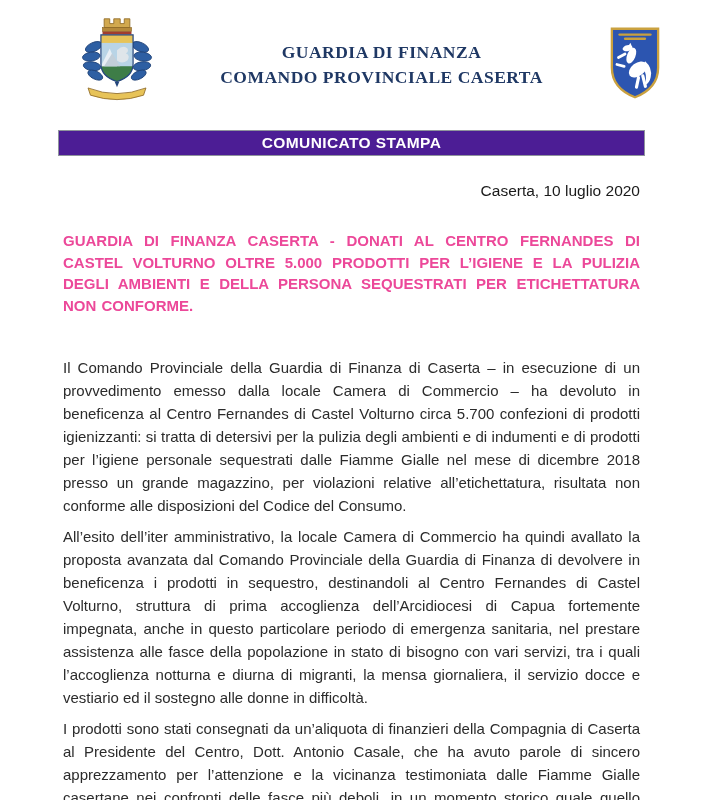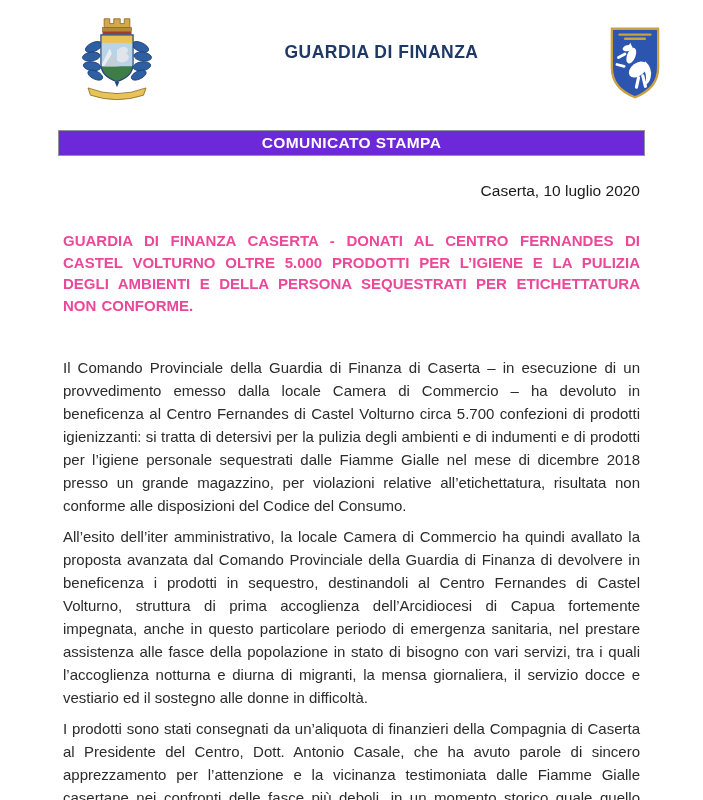--- a/index.html
+++ b/index.html
@@ -21,35 +21,35 @@
     height: 106px;
     box-sizing: border-box;
   }
   .crest { flex: 0 0 auto; line-height: 0; }
   .crest-right { margin-top: 10px; }
   .letterhead-center {
     flex: 1 1 auto;
     text-align: center;
     padding-top: 24px;
     color: #1f3864;
-    font-family: Liberation Sans, sans-serif;
+    font-family: Liberation Serif, serif;
     font-weight: bold;
   }
   .org-line {
     font-size: 17.5px;
     line-height: 25px;
     letter-spacing: 0.5px;
     white-space: nowrap;
   }
 
   
   .banner {
     margin: 24px 58px 0 58px;
     height: 26px;
-    background: #6d28d9;
+    background: #4c1d95;
     border: 1px solid #8f949c;
     box-sizing: border-box;
     display: flex;
     align-items: center;
     justify-content: center;
   }
   .banner span {
     color: #ffffff;
     font-weight: bold;
     font-size: 15.5px;
@@ -124,20 +124,21 @@
         </g>
         <path d="M26,23 h40 v36 q0,16 -20,22 q-20,-6 -20,-22 z" fill="none" stroke="#24457c" stroke-width="1.5"></path>
         <path d="M43,81 l3,7 l3,-7 z" fill="#24457c"></path>
 
         <path d="M10,89 q36,14 72,0 l-3,9 q-33,11 -66,0 z" fill="#e7c358" stroke="#8a6420" stroke-width="1"></path>
       </svg>
     </div>
 
     <div class="letterhead-center">
       <div class="org-line">GUARDIA DI FINANZA</div>
+      <div class="org-line">COMANDO PROVINCIALE CASERTA</div>
     </div>
 
     <div class="crest crest-right">
       <svg width="52" height="74" viewBox="0 0 56 80" aria-hidden="true">
         <path d="M3,3 h50 v42 q0,22 -25,32 q-25,-10 -25,-32 z" fill="#2c55b0" stroke="#caa13f" stroke-width="2.5"></path>
 
         <rect x="10" y="8" width="36" height="2.6" rx="1.3" fill="#caa13f"></rect>
         <rect x="16" y="12.5" width="24" height="2.6" rx="1.3" fill="#caa13f"></rect>
 
         <g fill="#ffffff">

